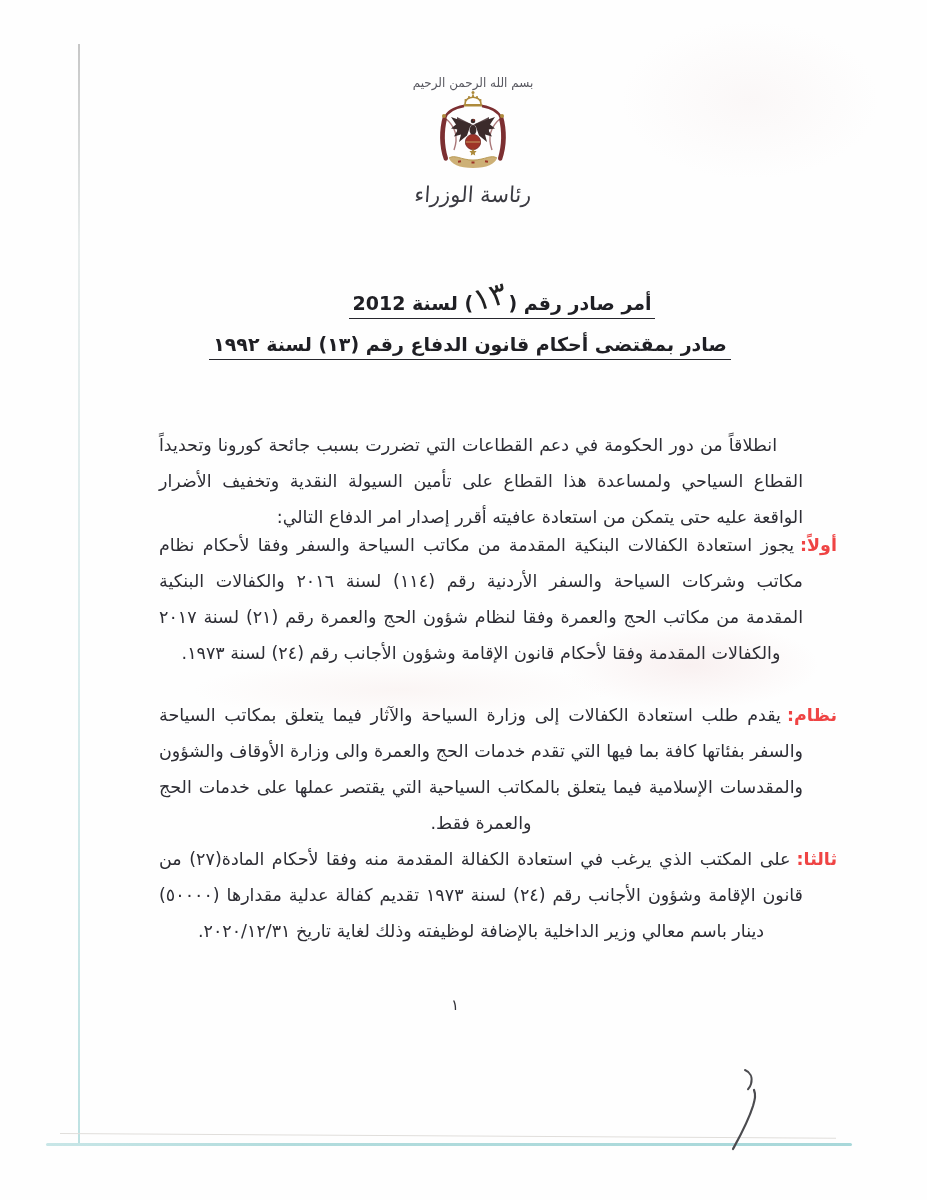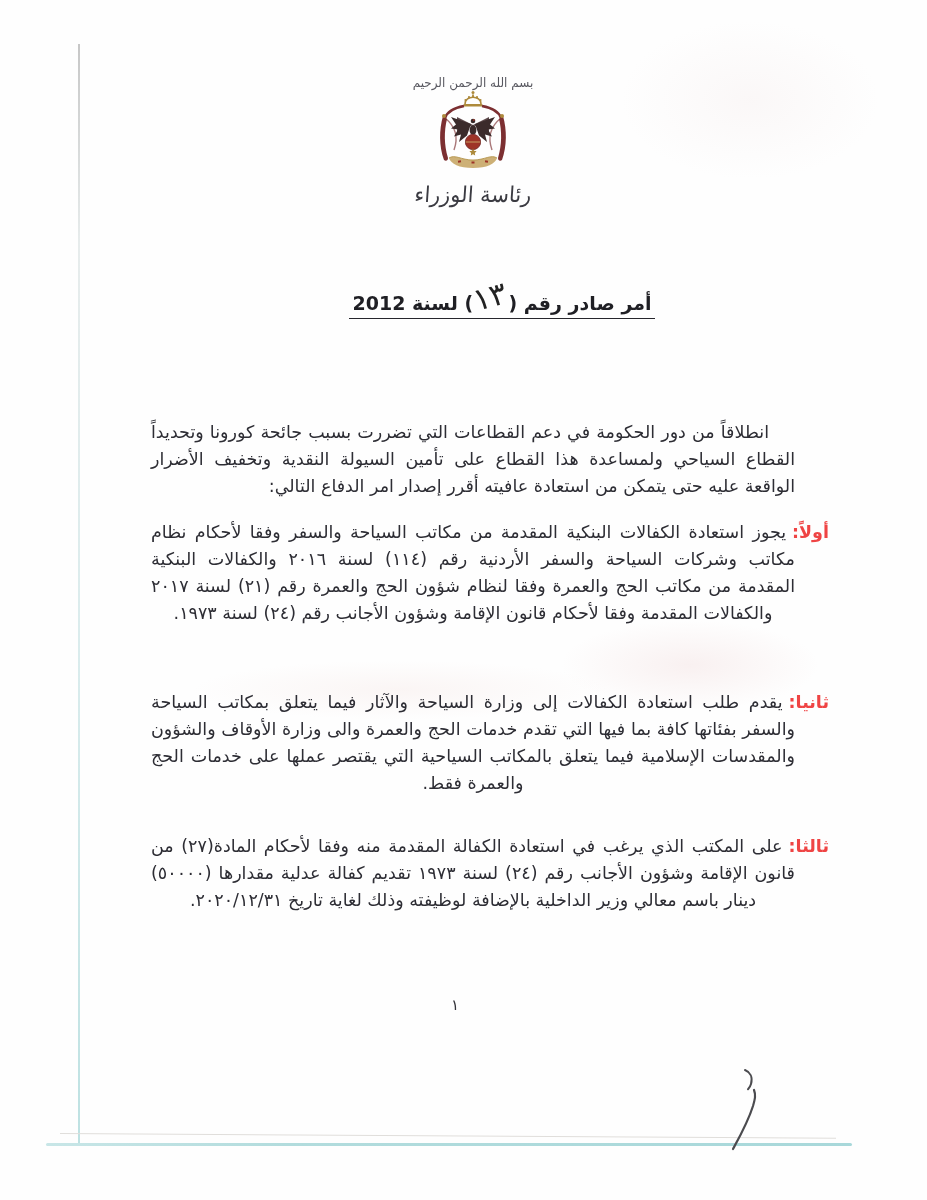--- a/index.html
+++ b/index.html
@@ -49,21 +49,21 @@
     font-size:19px;font-weight:bold;color:#1f1f24;line-height:24px;
   }
   .t1 .u{transform:translateX(32px);}
   .hand{
     display:inline-block;font-size:31px;font-weight:normal;line-height:0;
     transform:rotate(-16deg) translateY(-3px);margin:0 1px;color:#222;
   }
   
   .para{
     position:absolute;left:148px;width:644px;direction:rtl;
-    font-size:17.5px;line-height:27px;text-align:justify;color:#2d2d34;margin:3px;
+    font-size:17.5px;line-height:36px;text-align:justify;color:#2d2d34;margin:11px;
   }
   .intro{top:416px;text-indent:26px;}
   .sec{padding-right:34px;text-indent:-34px;text-align-last:center;}
   .sec > b{color:#ef4444;margin-left:6px;}
   .s1{top:516px;}
   .s2{top:686px;}
   .s3{top:830px;}
   
   .pagenum{
     position:absolute;left:420px;top:996px;width:70px;text-align:center;
@@ -134,30 +134,33 @@
   </div>
 
   <div class="office">رئاسة الوزراء</div>
 
   <div class="titles">
     <div class="t-line t1">
       <span class="u">
         <span>أمر صادر رقم (</span><span class="hand">١٣</span><span>) لسنة 2012</span>
       </span>
     </div>
+    <div class="t-line t2">
+      <span class="u">صادر بمقتضى أحكام قانون الدفاع رقم (١٣) لسنة ١٩٩٢</span>
+    </div>
   </div>
 
   <p class="para intro">انطلاقاً من دور الحكومة في دعم القطاعات التي تضررت بسبب جائحة كورونا وتحديداً القطاع السياحي ولمساعدة هذا القطاع على تأمين السيولة النقدية وتخفيف الأضرار الواقعة عليه حتى يتمكن من استعادة عافيته أقرر إصدار امر الدفاع التالي:</p>
 
   <p class="para sec s1">
     <b>أولاً:</b><span>يجوز استعادة الكفالات البنكية المقدمة من مكاتب السياحة والسفر وفقا لأحكام نظام مكاتب وشركات السياحة والسفر الأردنية رقم (١١٤) لسنة ٢٠١٦ والكفالات البنكية المقدمة من مكاتب الحج والعمرة وفقا لنظام شؤون الحج والعمرة رقم (٢١) لسنة ٢٠١٧ والكفالات المقدمة وفقا لأحكام قانون الإقامة وشؤون الأجانب رقم (٢٤) لسنة ١٩٧٣.</span>
   </p>
 
   <p class="para sec s2">
-    <b>ثانيا:</b><span>يقدم طلب استعادة الكفالات إلى وزارة السياحة والآثار فيما يتعلق بمكاتب السياحة والسفر بفئاتها كافة بما فيها التي تقدم خدمات الحج والعمرة والى وزارة الأوقاف والشؤون والمقدسات الإسلامية فيما يتعلق بالمكاتب السياحية التي يقتصر عملها على خدمات الحج والعمرة فقط.</span>
+    <b>نظام:</b><span>يقدم طلب استعادة الكفالات إلى وزارة السياحة والآثار فيما يتعلق بمكاتب السياحة والسفر بفئاتها كافة بما فيها التي تقدم خدمات الحج والعمرة والى وزارة الأوقاف والشؤون والمقدسات الإسلامية فيما يتعلق بالمكاتب السياحية التي يقتصر عملها على خدمات الحج والعمرة فقط.</span>
   </p>
 
   <p class="para sec s3">
     <b>ثالثا:</b><span>على المكتب الذي يرغب في استعادة الكفالة المقدمة منه وفقا لأحكام المادة(٢٧) من قانون الإقامة وشؤون الأجانب رقم (٢٤) لسنة ١٩٧٣ تقديم كفالة عدلية مقدارها (٥٠٠٠٠) دينار باسم معالي وزير الداخلية بالإضافة لوظيفته وذلك لغاية تاريخ ٢٠٢٠/١٢/٣١.</span>
   </p>
 
   <div class="pagenum">١</div>
 
   <svg class="squiggle" width="70" height="100" viewBox="0 0 70 100" xmlns="http://www.w3.org/2000/svg">
     <path d="M21 93 C27 82 36 66 41 50 C43 43 44 39 42 34" fill="none" stroke="#4b4b4f" stroke-width="2.2" stroke-linecap="round"></path>

